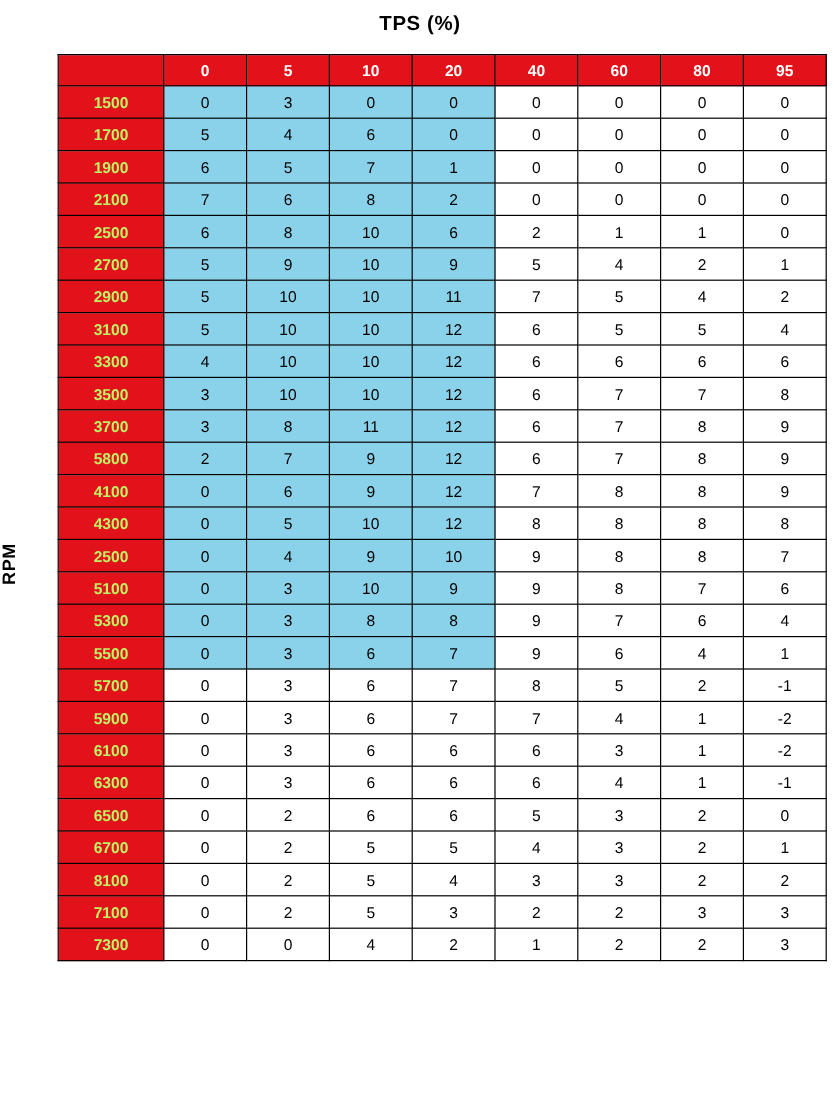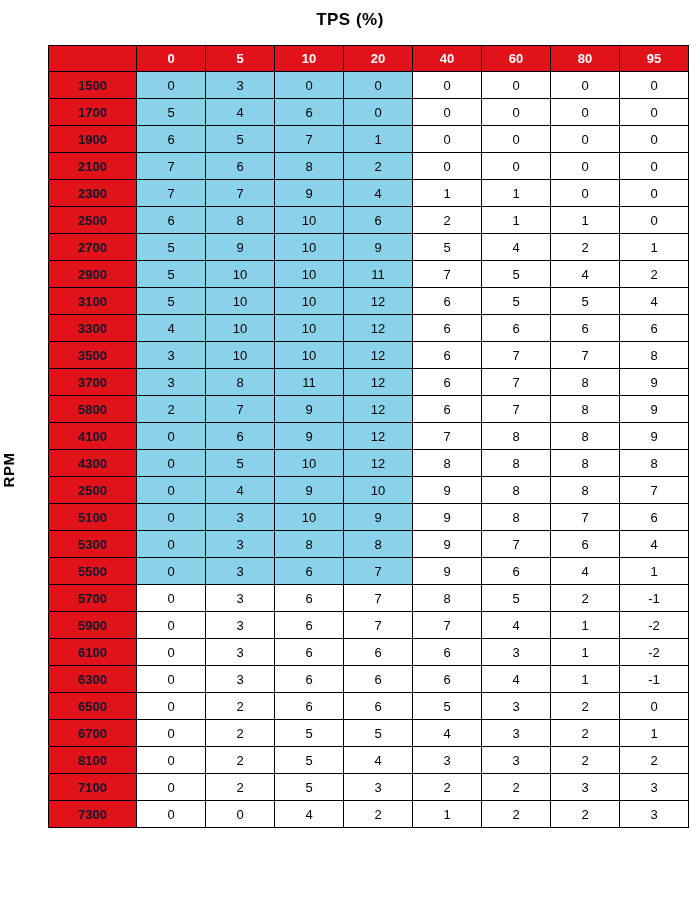--- a/index.html
+++ b/index.html
@@ -69,21 +69,21 @@
   table.grid th.corner {
     width: 88px;
     height: 26px;
     background: #e2121a;
     border: 1px solid #000000;
   }
   table.grid th.rowhead {
     width: 88px;
     height: 27px;
     background: #e2121a;
-    color: #0f172a;
+    color: #bef264;
     font-weight: bold;
     font-size: 13px;
   }
   table.grid td.cell {
     width: 69px;
     height: 27px;
     background: #ffffff;
     color: #000000;
   }
   table.grid td.cell.hl {
@@ -153,31 +153,20 @@
             <td class="cell hl">7</td>
             <td class="cell hl">6</td>
             <td class="cell hl">8</td>
             <td class="cell hl">2</td>
             <td class="cell">0</td>
             <td class="cell">0</td>
             <td class="cell">0</td>
             <td class="cell">0</td>
           </tr>
           <tr>
-            <th class="rowhead">2300</th>
-            <td class="cell hl">7</td>
-            <td class="cell hl">7</td>
-            <td class="cell hl">9</td>
-            <td class="cell hl">4</td>
-            <td class="cell">1</td>
-            <td class="cell">1</td>
-            <td class="cell">0</td>
-            <td class="cell">0</td>
-          </tr>
-          <tr>
             <th class="rowhead">2500</th>
             <td class="cell hl">6</td>
             <td class="cell hl">8</td>
             <td class="cell hl">10</td>
             <td class="cell hl">6</td>
             <td class="cell">2</td>
             <td class="cell">1</td>
             <td class="cell">1</td>
             <td class="cell">0</td>
           </tr>

